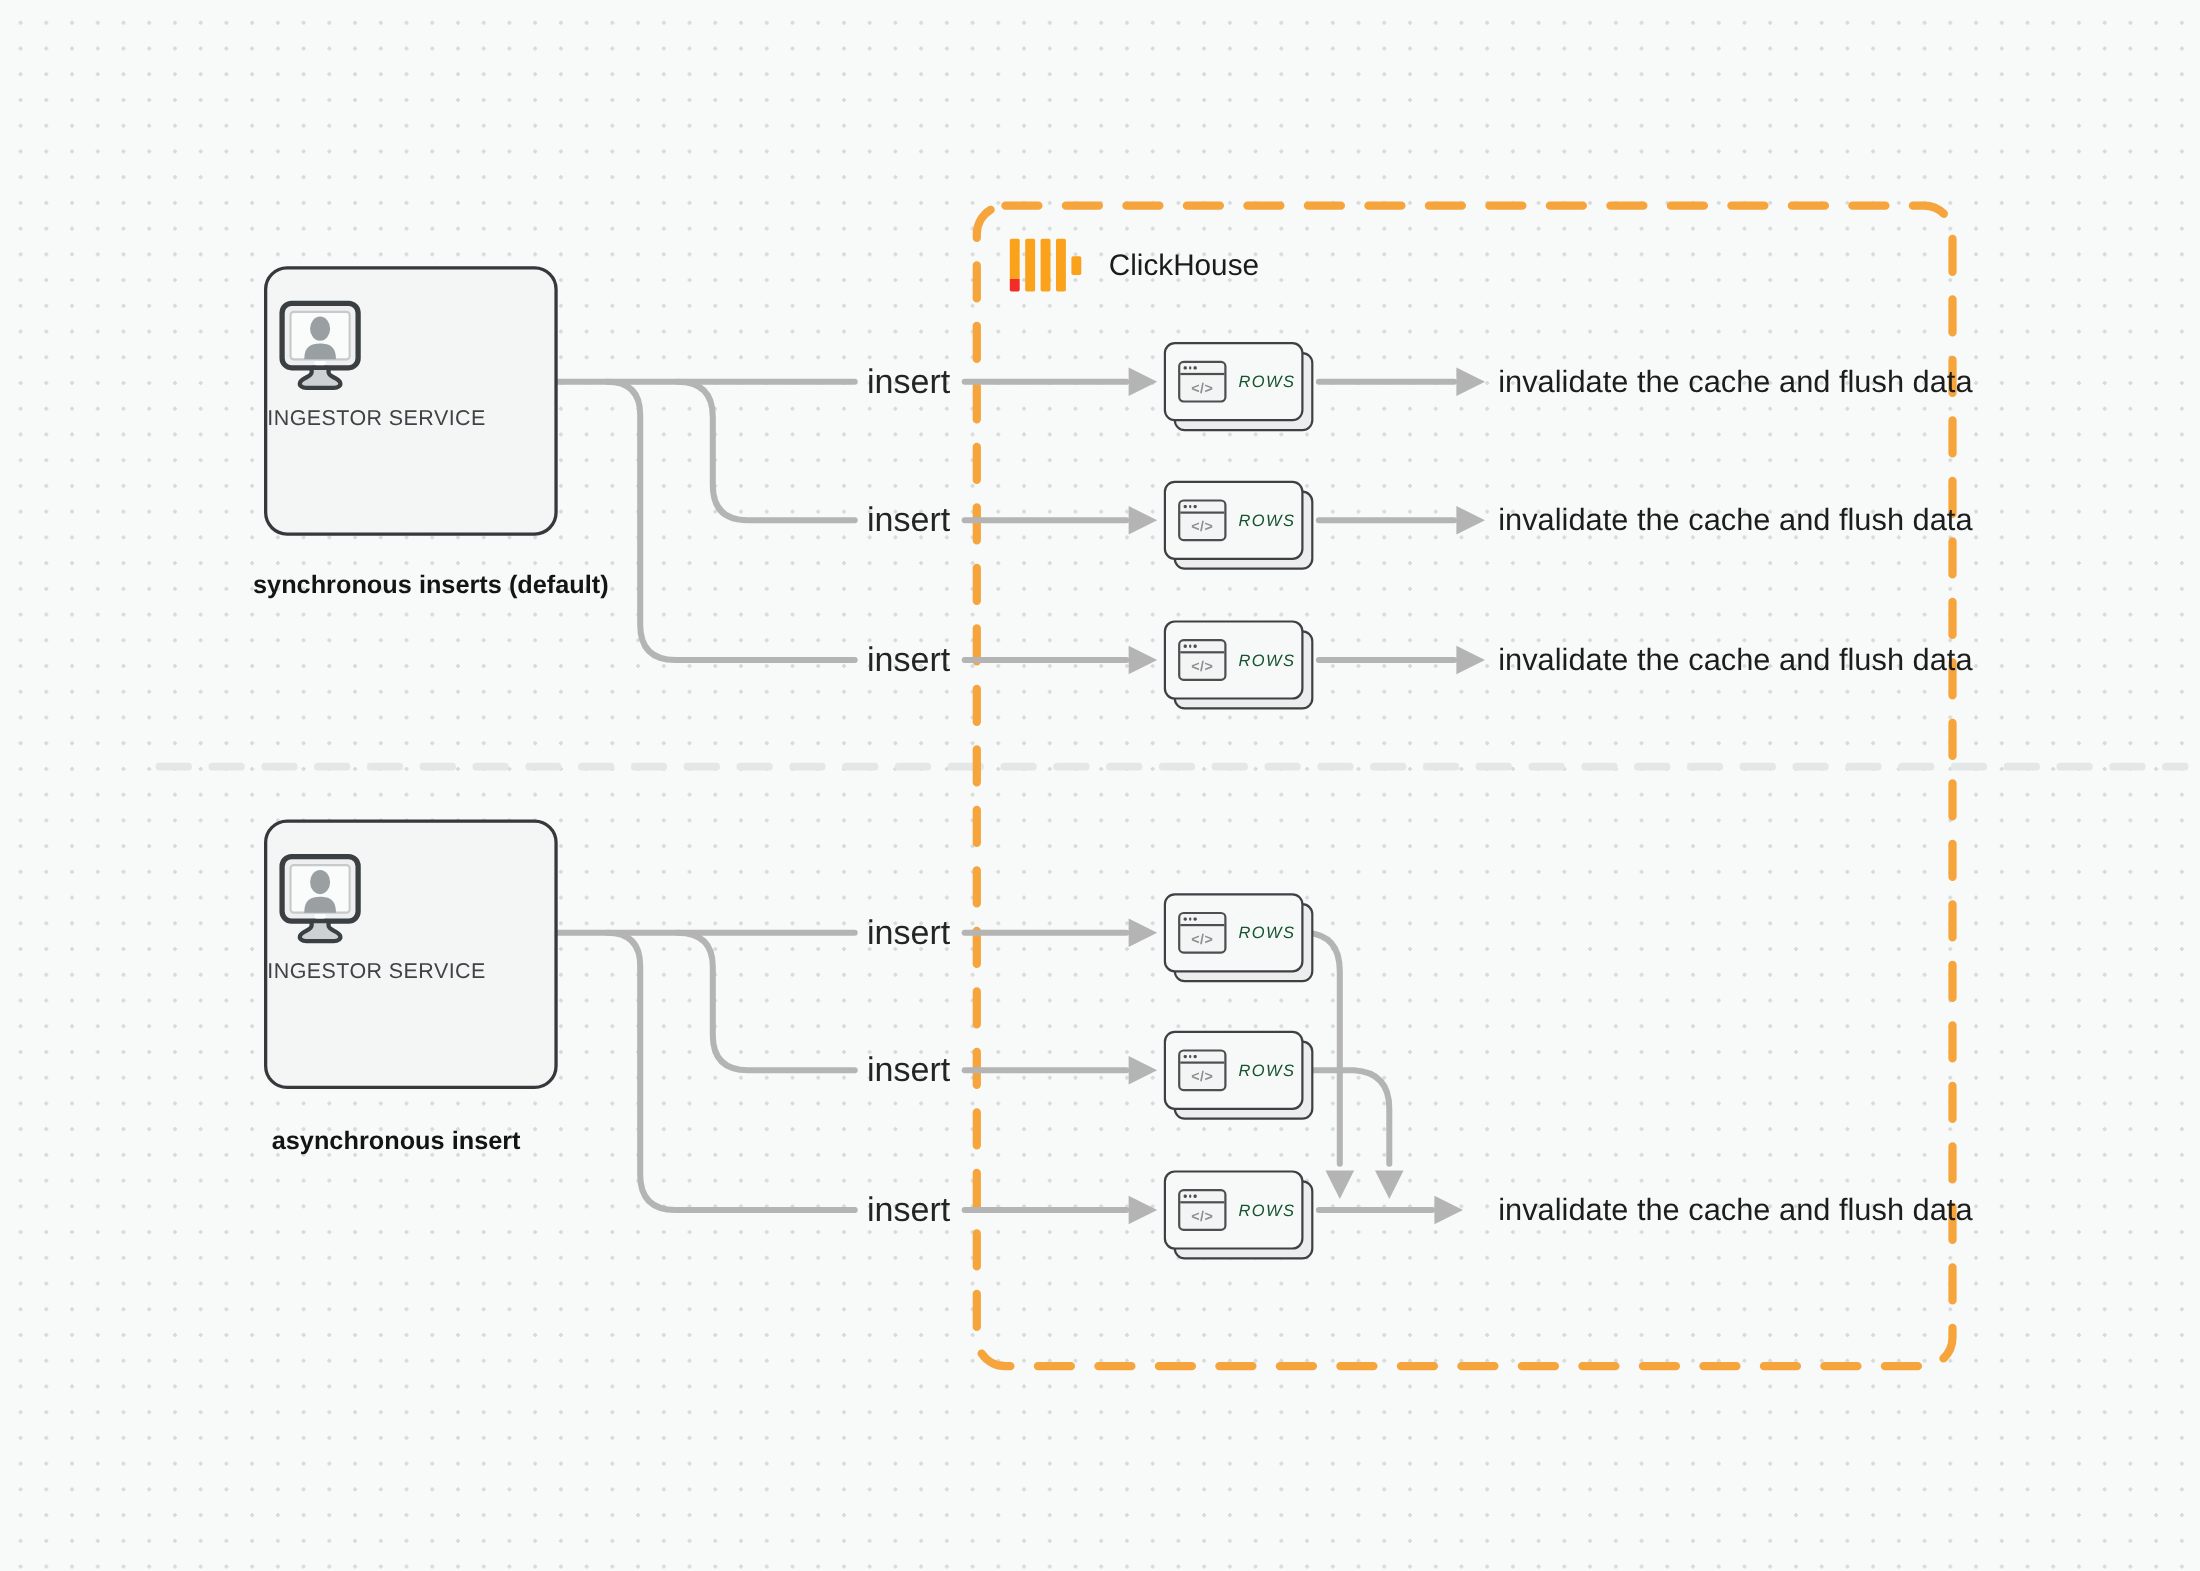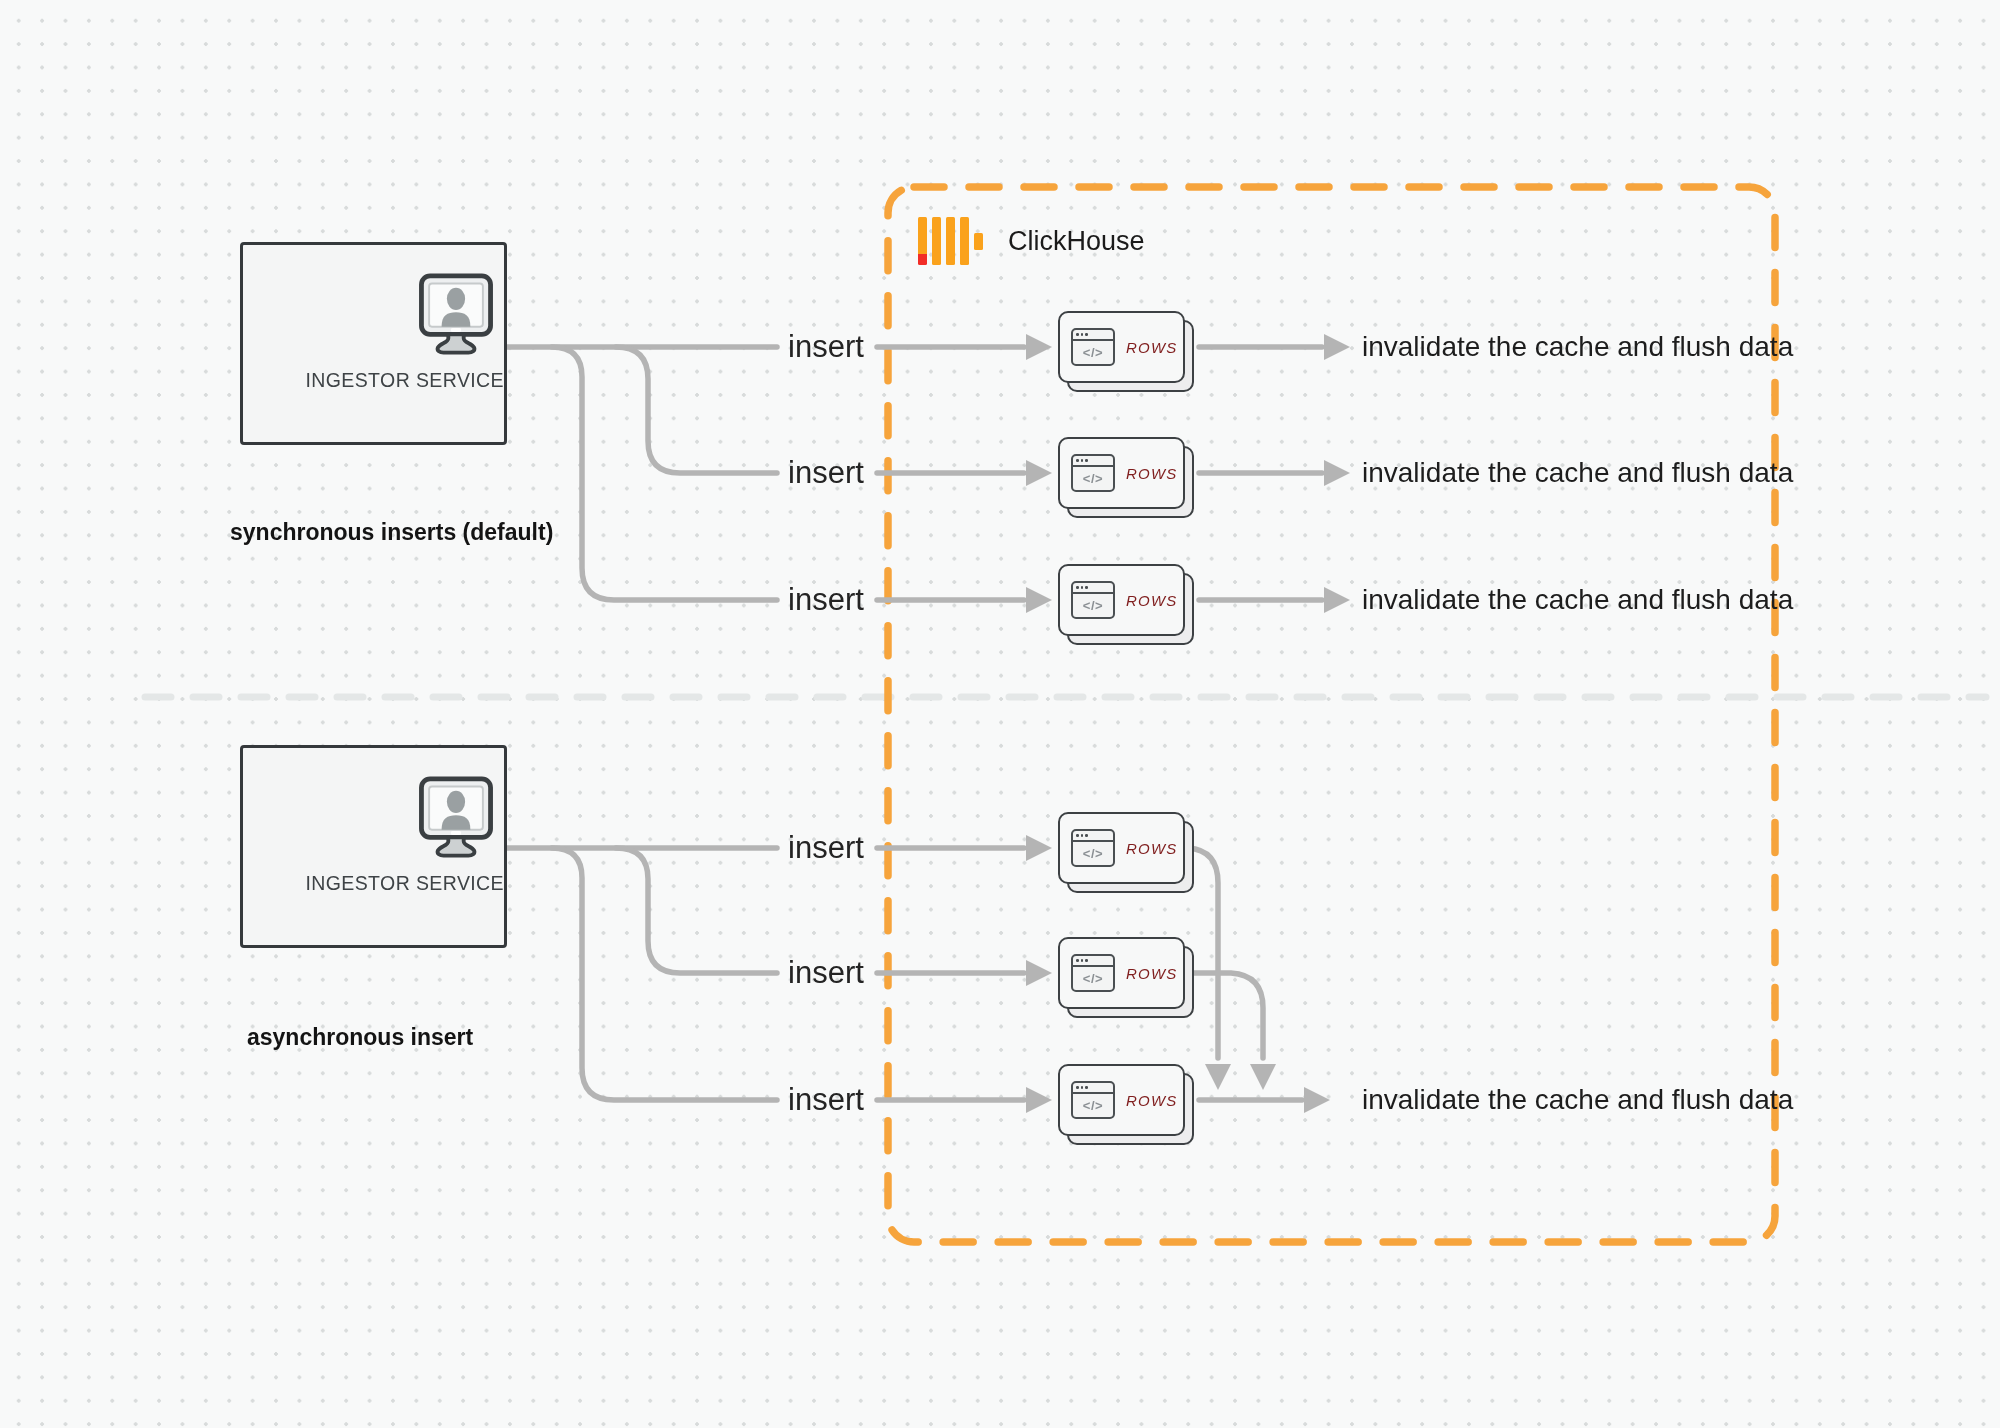--- a/index.html
+++ b/index.html
@@ -7,23 +7,23 @@
     position:relative;width:2000px;height:1428px;overflow:hidden;
     background-color:#f8f9f9;
     background-image:radial-gradient(circle,#d8dbdb 1.7px,rgba(0,0,0,0) 1.9px);
     background-size:23.4px 23.4px;background-position:7px 9px;
     font-family:Liberation Sans, sans-serif;
   }
   svg.wires{position:absolute;left:0;top:0;width:2000px;height:1428px;}
 
   
   .ingestor{
-    position:absolute;width:267px;height:203px;box-sizing:border-box;
-    background:#f4f5f5;border:3.5px solid #35393c;border-radius:4px;
-    display:flex;flex-direction:column;align-items:flex-end;
+    position:absolute;width:267px;height:245px;box-sizing:border-box;
+    background:#f4f5f5;border:3.5px solid #35393c;border-radius:21px;
+    display:flex;flex-direction:column;align-items:flex-start;
   }
   .ingestor .node-label{
     margin-top:10px;font-size:19.5px;color:#3e4346;letter-spacing:.4px;
   }
   .ingestor svg.monitor{margin-top:26px;}
 
   
   .rows-card{position:absolute;width:137px;height:82px;}
   .rows-card .rc-back{
     position:absolute;left:9px;top:9px;width:127px;height:72px;box-sizing:border-box;
@@ -41,21 +41,21 @@
   }
   .win-icon .win-bar{
     height:9px;border-bottom:2px solid #4a4f52;display:flex;align-items:center;
     padding-left:3px;gap:2px;
   }
   .win-icon .dot{width:2.5px;height:2.5px;border-radius:50%;background:#4a4f52;}
   .win-icon .win-body{
     flex:1;display:flex;align-items:center;justify-content:center;
     font-size:13px;font-weight:bold;color:#8b9094;letter-spacing:.5px;
   }
-  .rows-label{font-style:italic;font-size:15px;color:#7f1d1d;letter-spacing:1.2px;}
+  .rows-label{font-style:italic;font-size:15px;color:#14532d;letter-spacing:1.2px;}
 
   
   .lbl-insert{
     position:absolute;transform:translate(-50%,-50%);
     font-size:31px;color:#242424;white-space:nowrap;
   }
   .lbl-invalidate{
     position:absolute;transform:translateY(-50%);
     font-size:28px;color:#1d1d1d;white-space:nowrap;
   }

